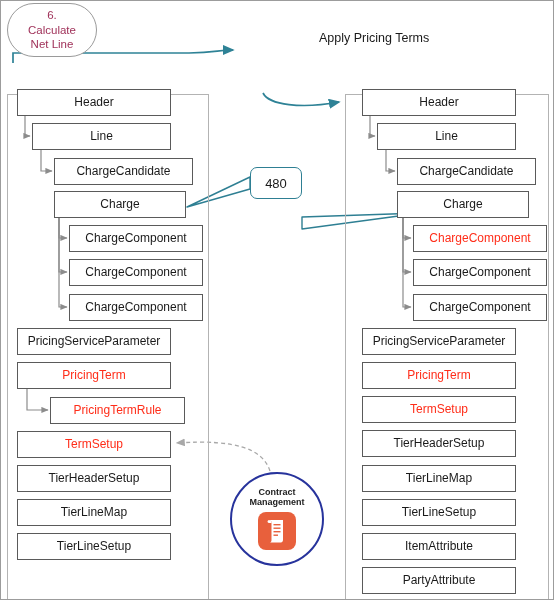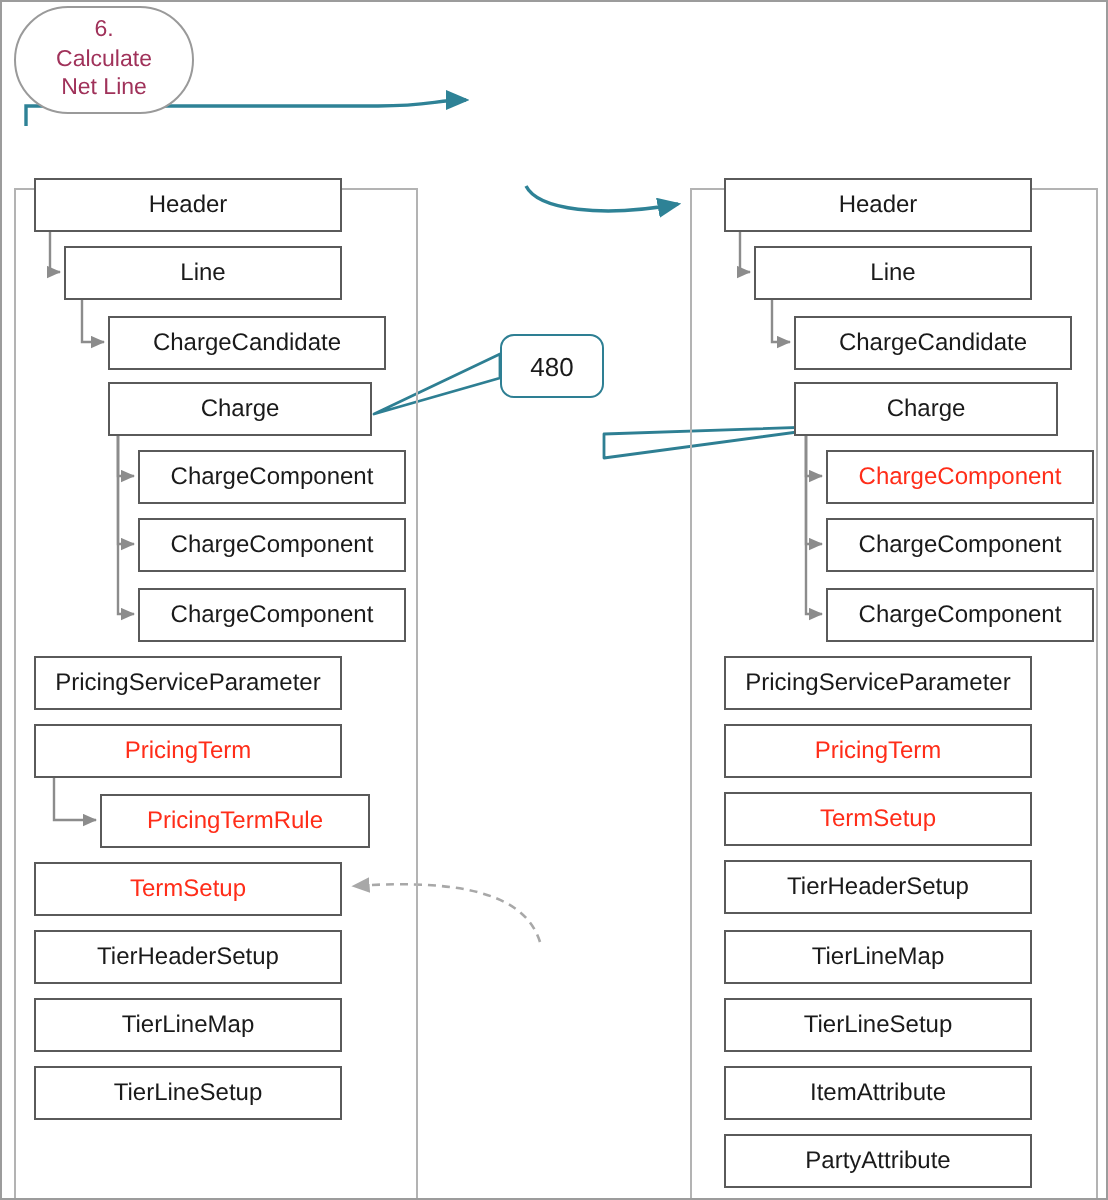--- a/index.html
+++ b/index.html
@@ -224,20 +224,21 @@
     <path d="M269,470 C262,448 235,438 176,442" stroke="#a8a8a8" stroke-width="1.3" fill="none" stroke-dasharray="4,3" marker-end="url(#arrow-dash)"></path>
   </svg>
 
   <div id="step-callout">
     <span>6.</span>
     <span>Calculate</span>
     <span>Net Line</span>
   </div>
 
 
+  <div id="apply-terms-label">Apply Pricing Terms</div>
 
   <div id="price-480" class="price-callout">480</div>
 
   <div id="panel-input" class="panel">
     <div class="panel-title">Input SDO</div>
   </div>
   <div id="panel-output" class="panel">
     <div class="panel-title">Output SDO</div>
   </div>
 
@@ -326,14 +327,28 @@
         <span>TierLineSetup</span>
       </div>
       <div class="box" style="left: 361px; top: 532px; width: 154px; height: 27px;">
         <span>ItemAttribute</span>
       </div>
       <div class="box" style="left: 361px; top: 566px; width: 154px; height: 27px;">
         <span>PartyAttribute</span>
       </div>
     </div>
 
+  <div id="contract-badge">
+    <div class="contract-title">Contract</div>
+    <div class="contract-title">Management</div>
+    <div id="contract-icon">
+      <svg width="24" height="26" viewBox="0 0 24 26">
+        <path d="M4,2 L18,2 L18,22 C18,24 16.5,24.5 15,24.5 L5,24.5 C6.5,24 6.5,22.8 6.5,21.5 L6.5,3.6 Z" fill="#ffffff"></path>
+        <rect x="8.5" y="6" width="7" height="1.4" fill="#e8603c"></rect>
+        <rect x="8.5" y="9.5" width="7" height="1.4" fill="#e8603c"></rect>
+        <rect x="8.5" y="13" width="7" height="1.4" fill="#e8603c"></rect>
+        <rect x="8.5" y="16.5" width="4.5" height="1.4" fill="#e8603c"></rect>
+        <path d="M4,2 C2,2.4 2,5 4.4,5 L6.5,5 L6.5,3.6 Z" fill="#ffffff"></path>
+      </svg>
+    </div>
+  </div>
 
 </div>
 
 </body></html>

